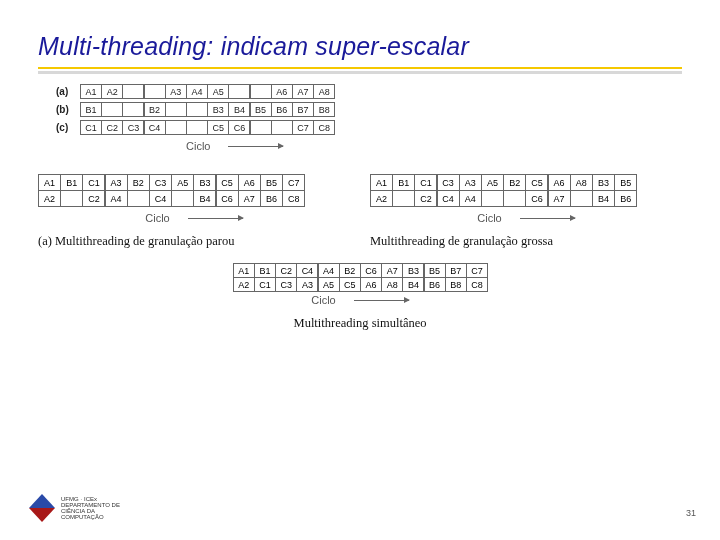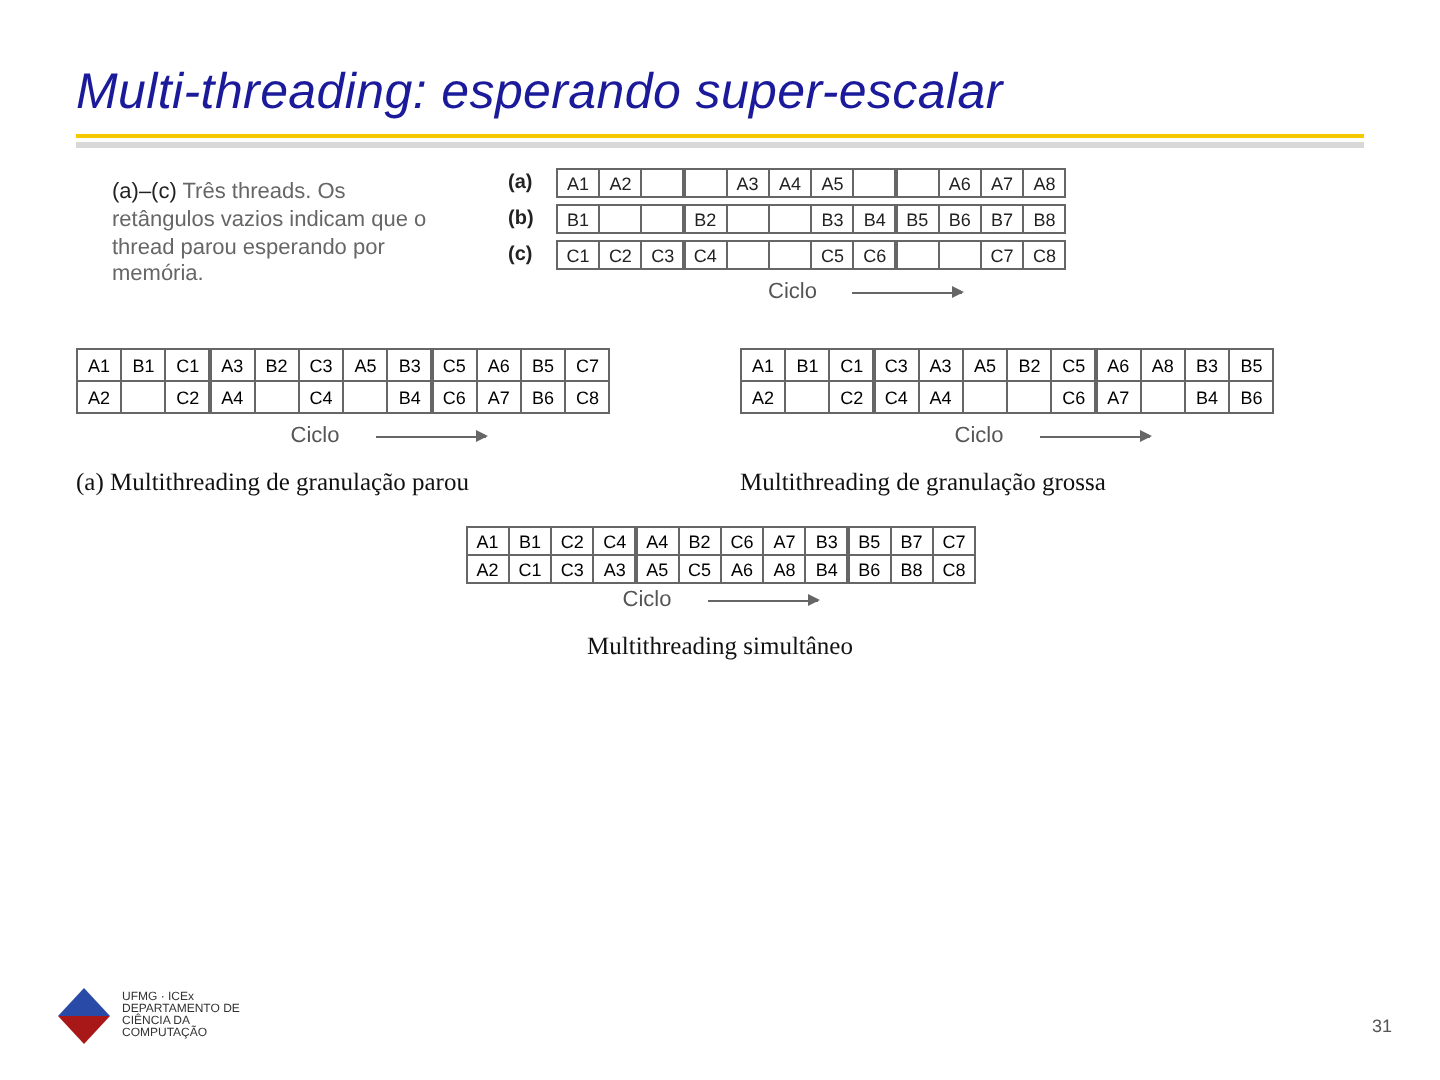--- a/index.html
+++ b/index.html
@@ -177,28 +177,25 @@
     display:flex;
     justify-content:center;
     margin-top:3px;
   }
   .threads-col .ciclo-row { margin-left: 130px; }
 </style>
 </head>
 <body>
 
 <div class="slide">
-  <div class="title">Multi-threading: esperando super-escalar</div>
+  <div class="title">Multi-threading: indicam super-escalar</div>
   <div class="underline"></div>
   <div class="shadowline"></div>
 
   <div class="intro-row">
-    <div class="intro-text">
-      <span class="lead">(a)–(c)</span><span> Três threads. Os retângulos vazios indicam que o thread parou esperando por memória.</span>
-    </div>
     <div class="threads-col">
       <div class="thread-line">
         <div class="thread-label">(a)</div>
         <div class="cells">
             <div class="cell">A1</div>
             <div class="cell">A2</div>
             <div class="cell empty"></div>
             <div class="cell empty"></div>
             <div class="cell">A3</div>
             <div class="cell">A4</div>

